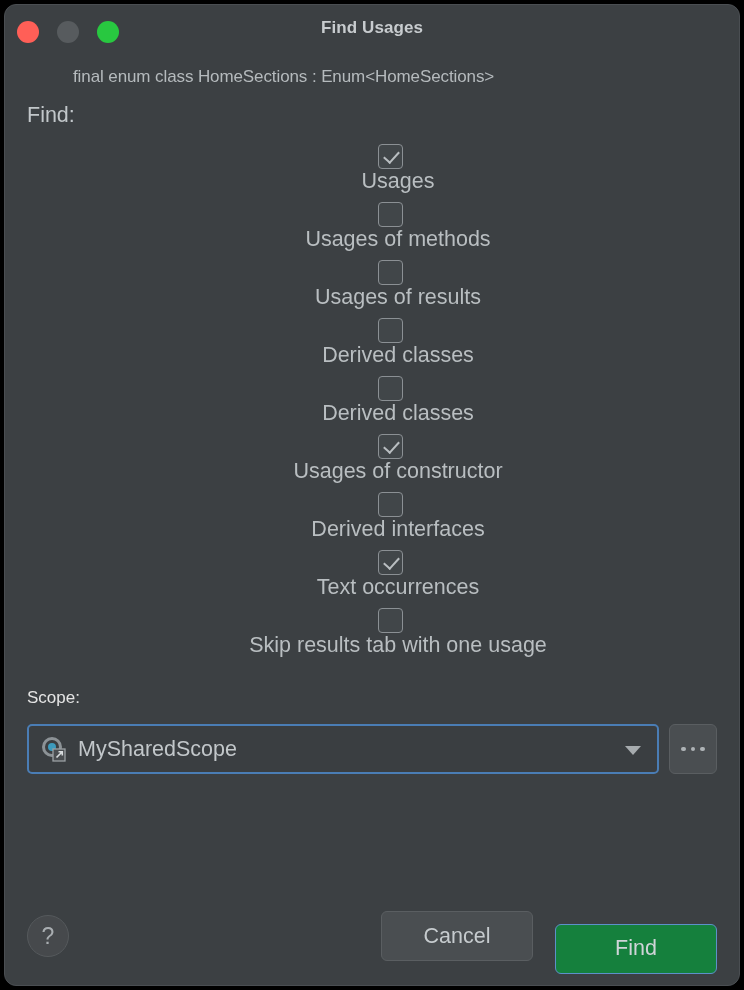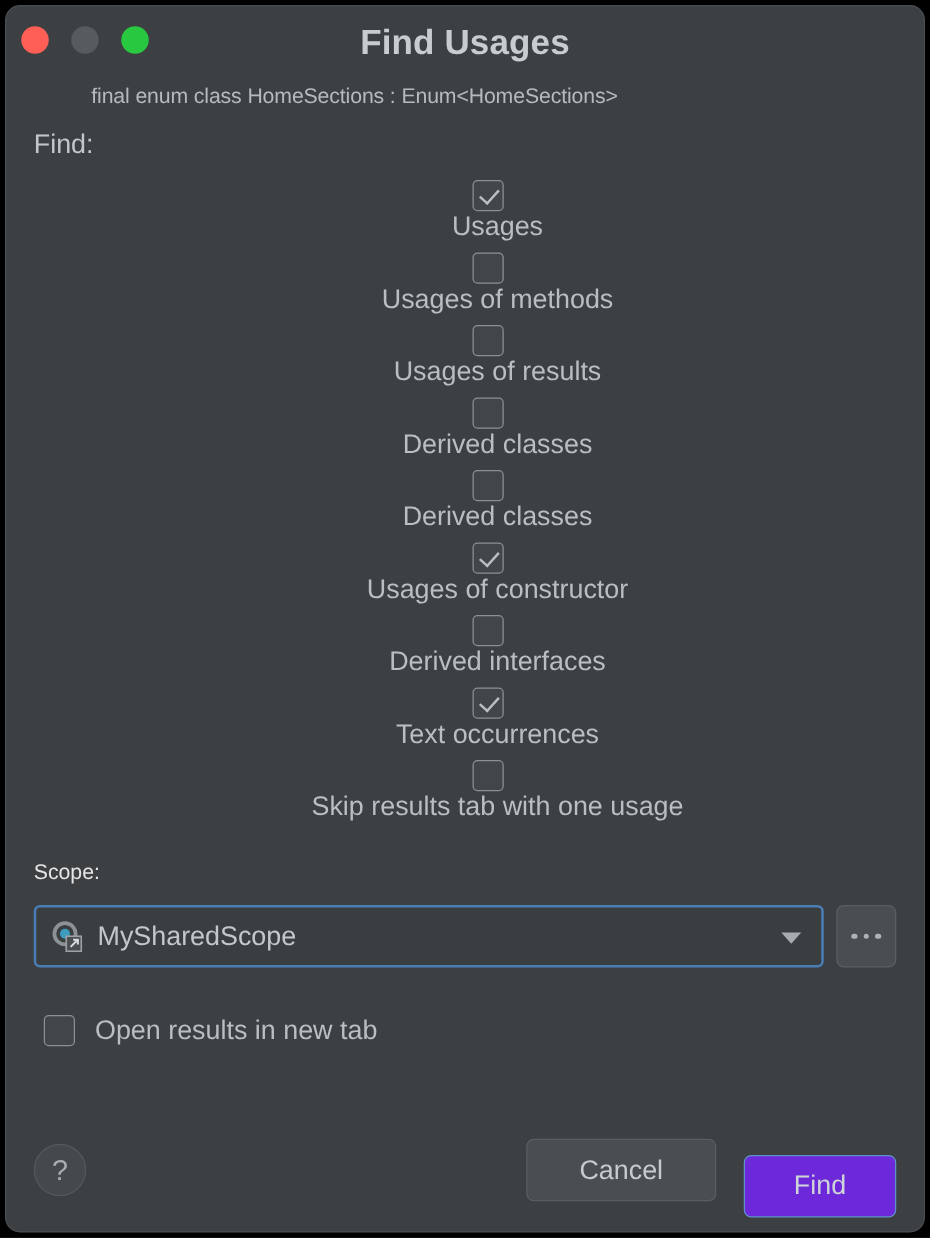--- a/index.html
+++ b/index.html
@@ -50,21 +50,21 @@
   .light.close  { background: #ff5f57; }
   .light.min    { background: #575b5e; }
   .light.zoom   { background: #28c840; }
 
   .title {
     position: absolute;
     left: 0;
     right: 0;
     top: 13px;
     text-align: center;
-    font-size: 28px;
+    font-size: 17px;
     font-weight: bold;
     color: #c8cccf;
     letter-spacing: 0.1px;
   }
 
   
   .content {
     position: relative;
     padding: 0 22px;
   }
@@ -243,22 +243,22 @@
     font-size: 21.5px;
   }
   .btn-cancel {
     width: 152px;
     background: #4a4e51;
     border: 1px solid #5a5e61;
     color: #c6cbce;
     margin-right: 22px;
   }
   .btn-find {
-    width: 122px;
-    background: #6d28d9;
+    width: 162px;
+    background: #15803d;
     border: 1.5px solid #5d90c9;
     color: #cfd4d8;
     margin-top: 25px;
   }
 </style>
 </head>
 <body>
 
 <div class="window">
 
@@ -341,24 +341,20 @@
         <span class="combo-value">MySharedScope</span>
         <span class="combo-arrow"></span>
       </div>
       <div class="ellipsis-btn">
         <i></i>
         <i></i>
         <i></i>
       </div>
     </div>
 
-    <div class="openrow">
-      <span class="cb"></span>
-      <span class="cb-label">Open results in new tab</span>
-    </div>
 
   </div>
 
   <div class="footer">
     <div class="help-btn">?</div>
     <div class="spacer"></div>
     <div class="btn btn-cancel">Cancel</div>
     <div class="btn btn-find">Find</div>
   </div>
 

